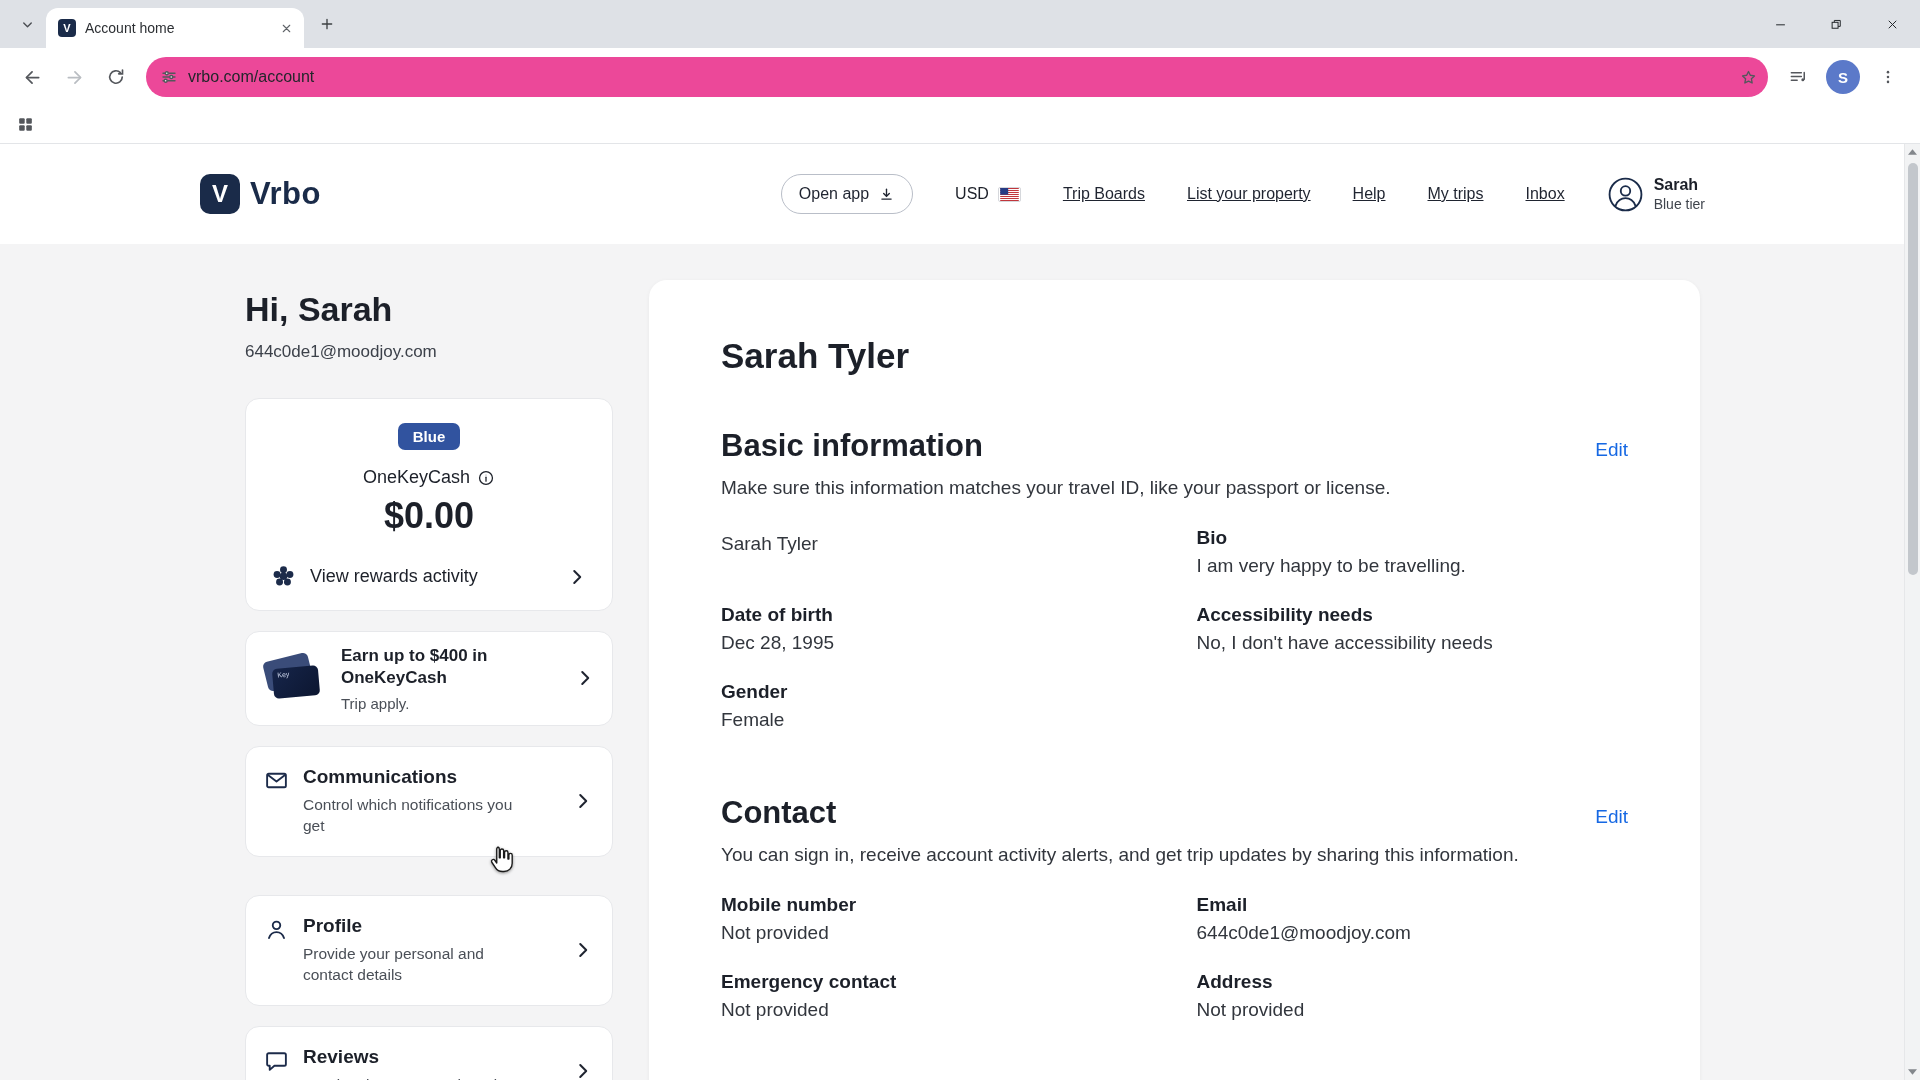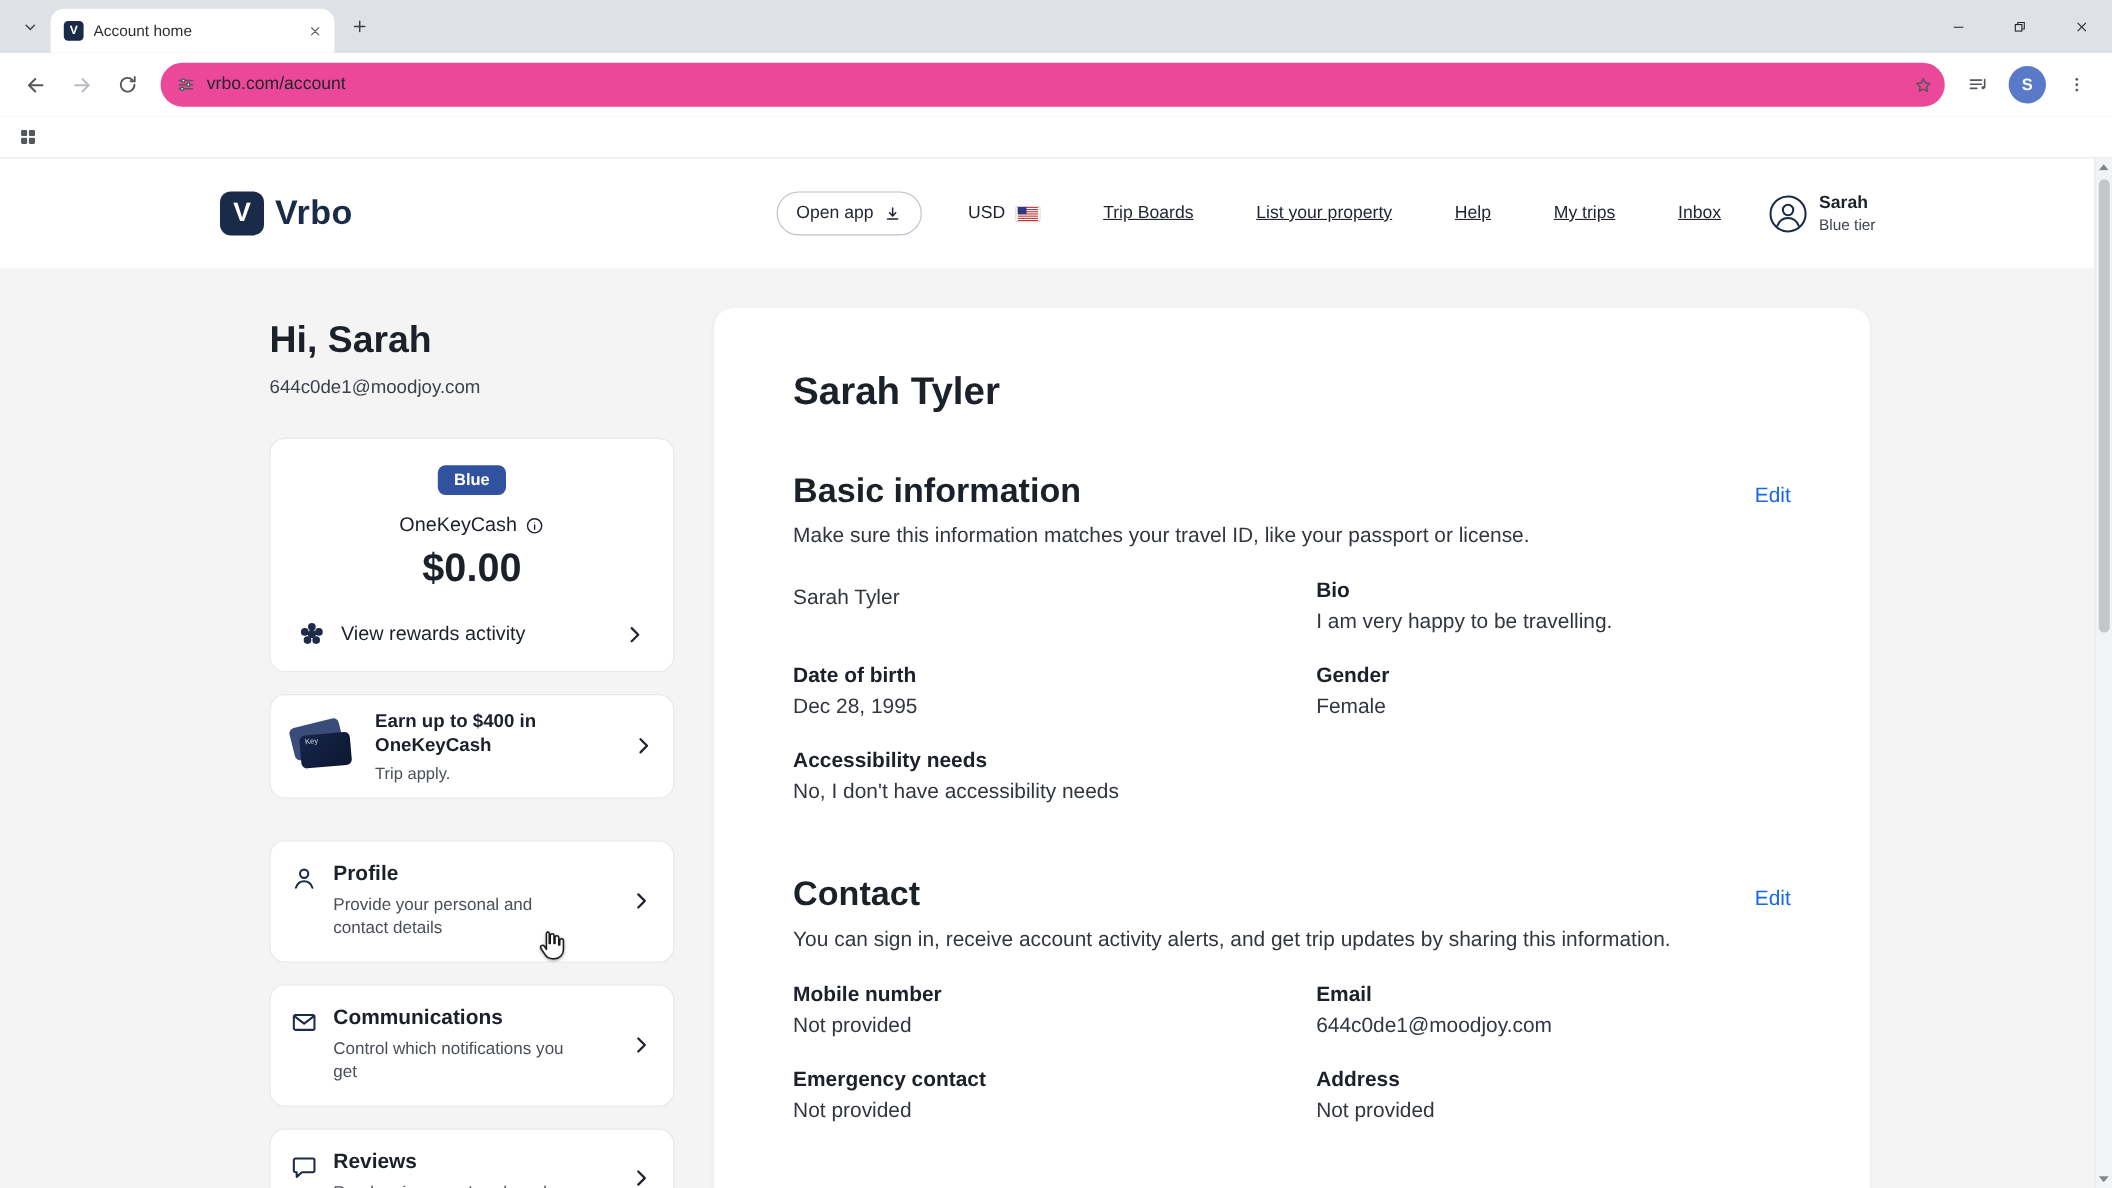--- a/index.html
+++ b/index.html
@@ -37,21 +37,21 @@
   .page { position: relative; height: 936px; background: var(--page-bg, #f4f4f5); overflow: hidden; }
   .site-header { height: 100px; background: #fff; display: flex; align-items: center; padding: 0 215px 0 200px; }
   .logo { display: flex; align-items: center; gap: 10px; }
   .logo-mark { width: 40px; height: 40px; border-radius: 10px; background: var(--brand-navy, #1a2b49); color: #fff; font-weight: bold; font-size: 24px; display: flex; align-items: center; justify-content: center; }
   .logo-text { font-size: 31px; font-weight: bold; color: var(--brand-navy, #1a2b49); letter-spacing: .5px; }
   .header-nav { margin-left: auto; display: flex; align-items: center; gap: 42px; }
   .open-app { display: flex; align-items: center; gap: 9px; border: 1px solid #b9bec8; border-radius: 22px; padding: 10px 17px; font-size: 16px; font-weight: 500; color: #1f2430; background: #fff; }
   .open-app svg { width: 17px; height: 17px; }
   .currency { display: flex; align-items: center; gap: 9px; font-size: 16px; font-weight: 500; }
   .flag { width: 23px; height: 15px; border: 1px solid #d6d8dc; border-radius: 2px; }
-  .nav-link { font-size: 16px; font-weight: 500; color: #1f2430; margin-left: 15px; }
+  .nav-link { font-size: 16px; font-weight: 500; color: #1f2430; }
   .header-profile { display: flex; align-items: center; gap: 10px; }
   .hp-icon { width: 37px; height: 37px; color: var(--brand-navy, #1a2b49); }
   .hp-name { font-size: 16px; font-weight: bold; }
   .hp-tier { font-size: 14px; color: #40454d; margin-top: 2px; }
 
   .content { display: flex; gap: 36px; padding: 36px 220px 0 245px; align-items: flex-start; }
 
   
   .sidebar { width: 368px; flex-shrink: 0; }
   .greeting { font-size: 34px; font-weight: bold; margin: 10px 0 13px; }
@@ -298,50 +298,50 @@
           </div>
           <div class="promo-text">
             <div class="t">Earn up to $400 in OneKeyCash</div>
             <div class="s">Trip apply.</div>
           </div>
           <svg class="chev" viewBox="0 0 24 24" fill="none" stroke="currentColor" stroke-width="2.2" stroke-linecap="round" stroke-linejoin="round">
               <path d="M9 5.5l6.5 6.5L9 18.5"></path>
             </svg>
         </div>
 
+        <div class="card menu-card">
+          <svg class="mi" viewBox="0 0 24 24" fill="none" stroke="#1c2b4a" stroke-width="1.8" stroke-linejoin="round">
+              <rect x="3" y="5.5" width="18" height="13" rx="1.5"></rect>
+              <path d="M3.5 6.5L12 13l8.5-6.5"></path>
+            </svg>
+          <div class="menu-text">
+            <div class="t">Communications</div>
+            <div class="s">Control which notifications you get</div>
+          </div>
+          <svg class="chev" viewBox="0 0 24 24" fill="none" stroke="currentColor" stroke-width="2.2" stroke-linecap="round" stroke-linejoin="round">
+              <path d="M9 5.5l6.5 6.5L9 18.5"></path>
+            </svg>
+        </div>
+
         <div class="card menu-card" style="margin-top:18px">
           <svg class="mi" viewBox="0 0 24 24" fill="none" stroke="#1c2b4a" stroke-width="1.8" stroke-linecap="round">
               <circle cx="12" cy="8" r="3.6"></circle>
               <path d="M4.8 20.2c1.2-3.8 4-5.7 7.2-5.7s6 1.9 7.2 5.7"></path>
             </svg>
           <div class="menu-text">
             <div class="t">Profile</div>
             <div class="s">Provide your personal and contact details</div>
           </div>
           <svg class="chev" viewBox="0 0 24 24" fill="none" stroke="currentColor" stroke-width="2.2" stroke-linecap="round" stroke-linejoin="round">
               <path d="M9 5.5l6.5 6.5L9 18.5"></path>
             </svg>
         </div>
 
         <div class="card menu-card">
           <svg class="mi" viewBox="0 0 24 24" fill="none" stroke="#1c2b4a" stroke-width="1.8" stroke-linejoin="round">
-              <rect x="3" y="5.5" width="18" height="13" rx="1.5"></rect>
-              <path d="M3.5 6.5L12 13l8.5-6.5"></path>
-            </svg>
-          <div class="menu-text">
-            <div class="t">Communications</div>
-            <div class="s">Control which notifications you get</div>
-          </div>
-          <svg class="chev" viewBox="0 0 24 24" fill="none" stroke="currentColor" stroke-width="2.2" stroke-linecap="round" stroke-linejoin="round">
-              <path d="M9 5.5l6.5 6.5L9 18.5"></path>
-            </svg>
-        </div>
-
-        <div class="card menu-card">
-          <svg class="mi" viewBox="0 0 24 24" fill="none" stroke="#1c2b4a" stroke-width="1.8" stroke-linejoin="round">
               <path d="M4.5 5h15A1.5 1.5 0 0 1 21 6.5v9a1.5 1.5 0 0 1-1.5 1.5H10l-4.5 4v-4h-1A1.5 1.5 0 0 1 3 15.5v-9A1.5 1.5 0 0 1 4.5 5z"></path>
             </svg>
           <div class="menu-text">
             <div class="t">Reviews</div>
             <div class="s">Read reviews you've shared</div>
           </div>
           <svg class="chev" viewBox="0 0 24 24" fill="none" stroke="currentColor" stroke-width="2.2" stroke-linecap="round" stroke-linejoin="round">
               <path d="M9 5.5l6.5 6.5L9 18.5"></path>
             </svg>
         </div>
@@ -364,26 +364,26 @@
           </div>
           <div class="field">
             <div class="lbl">Bio</div>
             <div class="val">I am very happy to be travelling.</div>
           </div>
           <div class="field">
             <div class="lbl">Date of birth</div>
             <div class="val">Dec 28, 1995</div>
           </div>
           <div class="field">
+            <div class="lbl">Accessibility needs</div>
+            <div class="val">No, I don't have accessibility needs</div>
+          </div>
+          <div class="field">
             <div class="lbl">Gender</div>
             <div class="val">Female</div>
-          </div>
-          <div class="field">
-            <div class="lbl">Accessibility needs</div>
-            <div class="val">No, I don't have accessibility needs</div>
           </div>
         </div>
       </div>
 
       <div class="section">
         <div class="sec-head">
           <div class="sec-title">Contact</div>
           <a class="edit-link" href="#">Edit</a>
         </div>
         <div class="sec-desc">You can sign in, receive account activity alerts, and get trip updates by sharing this information.</div>

